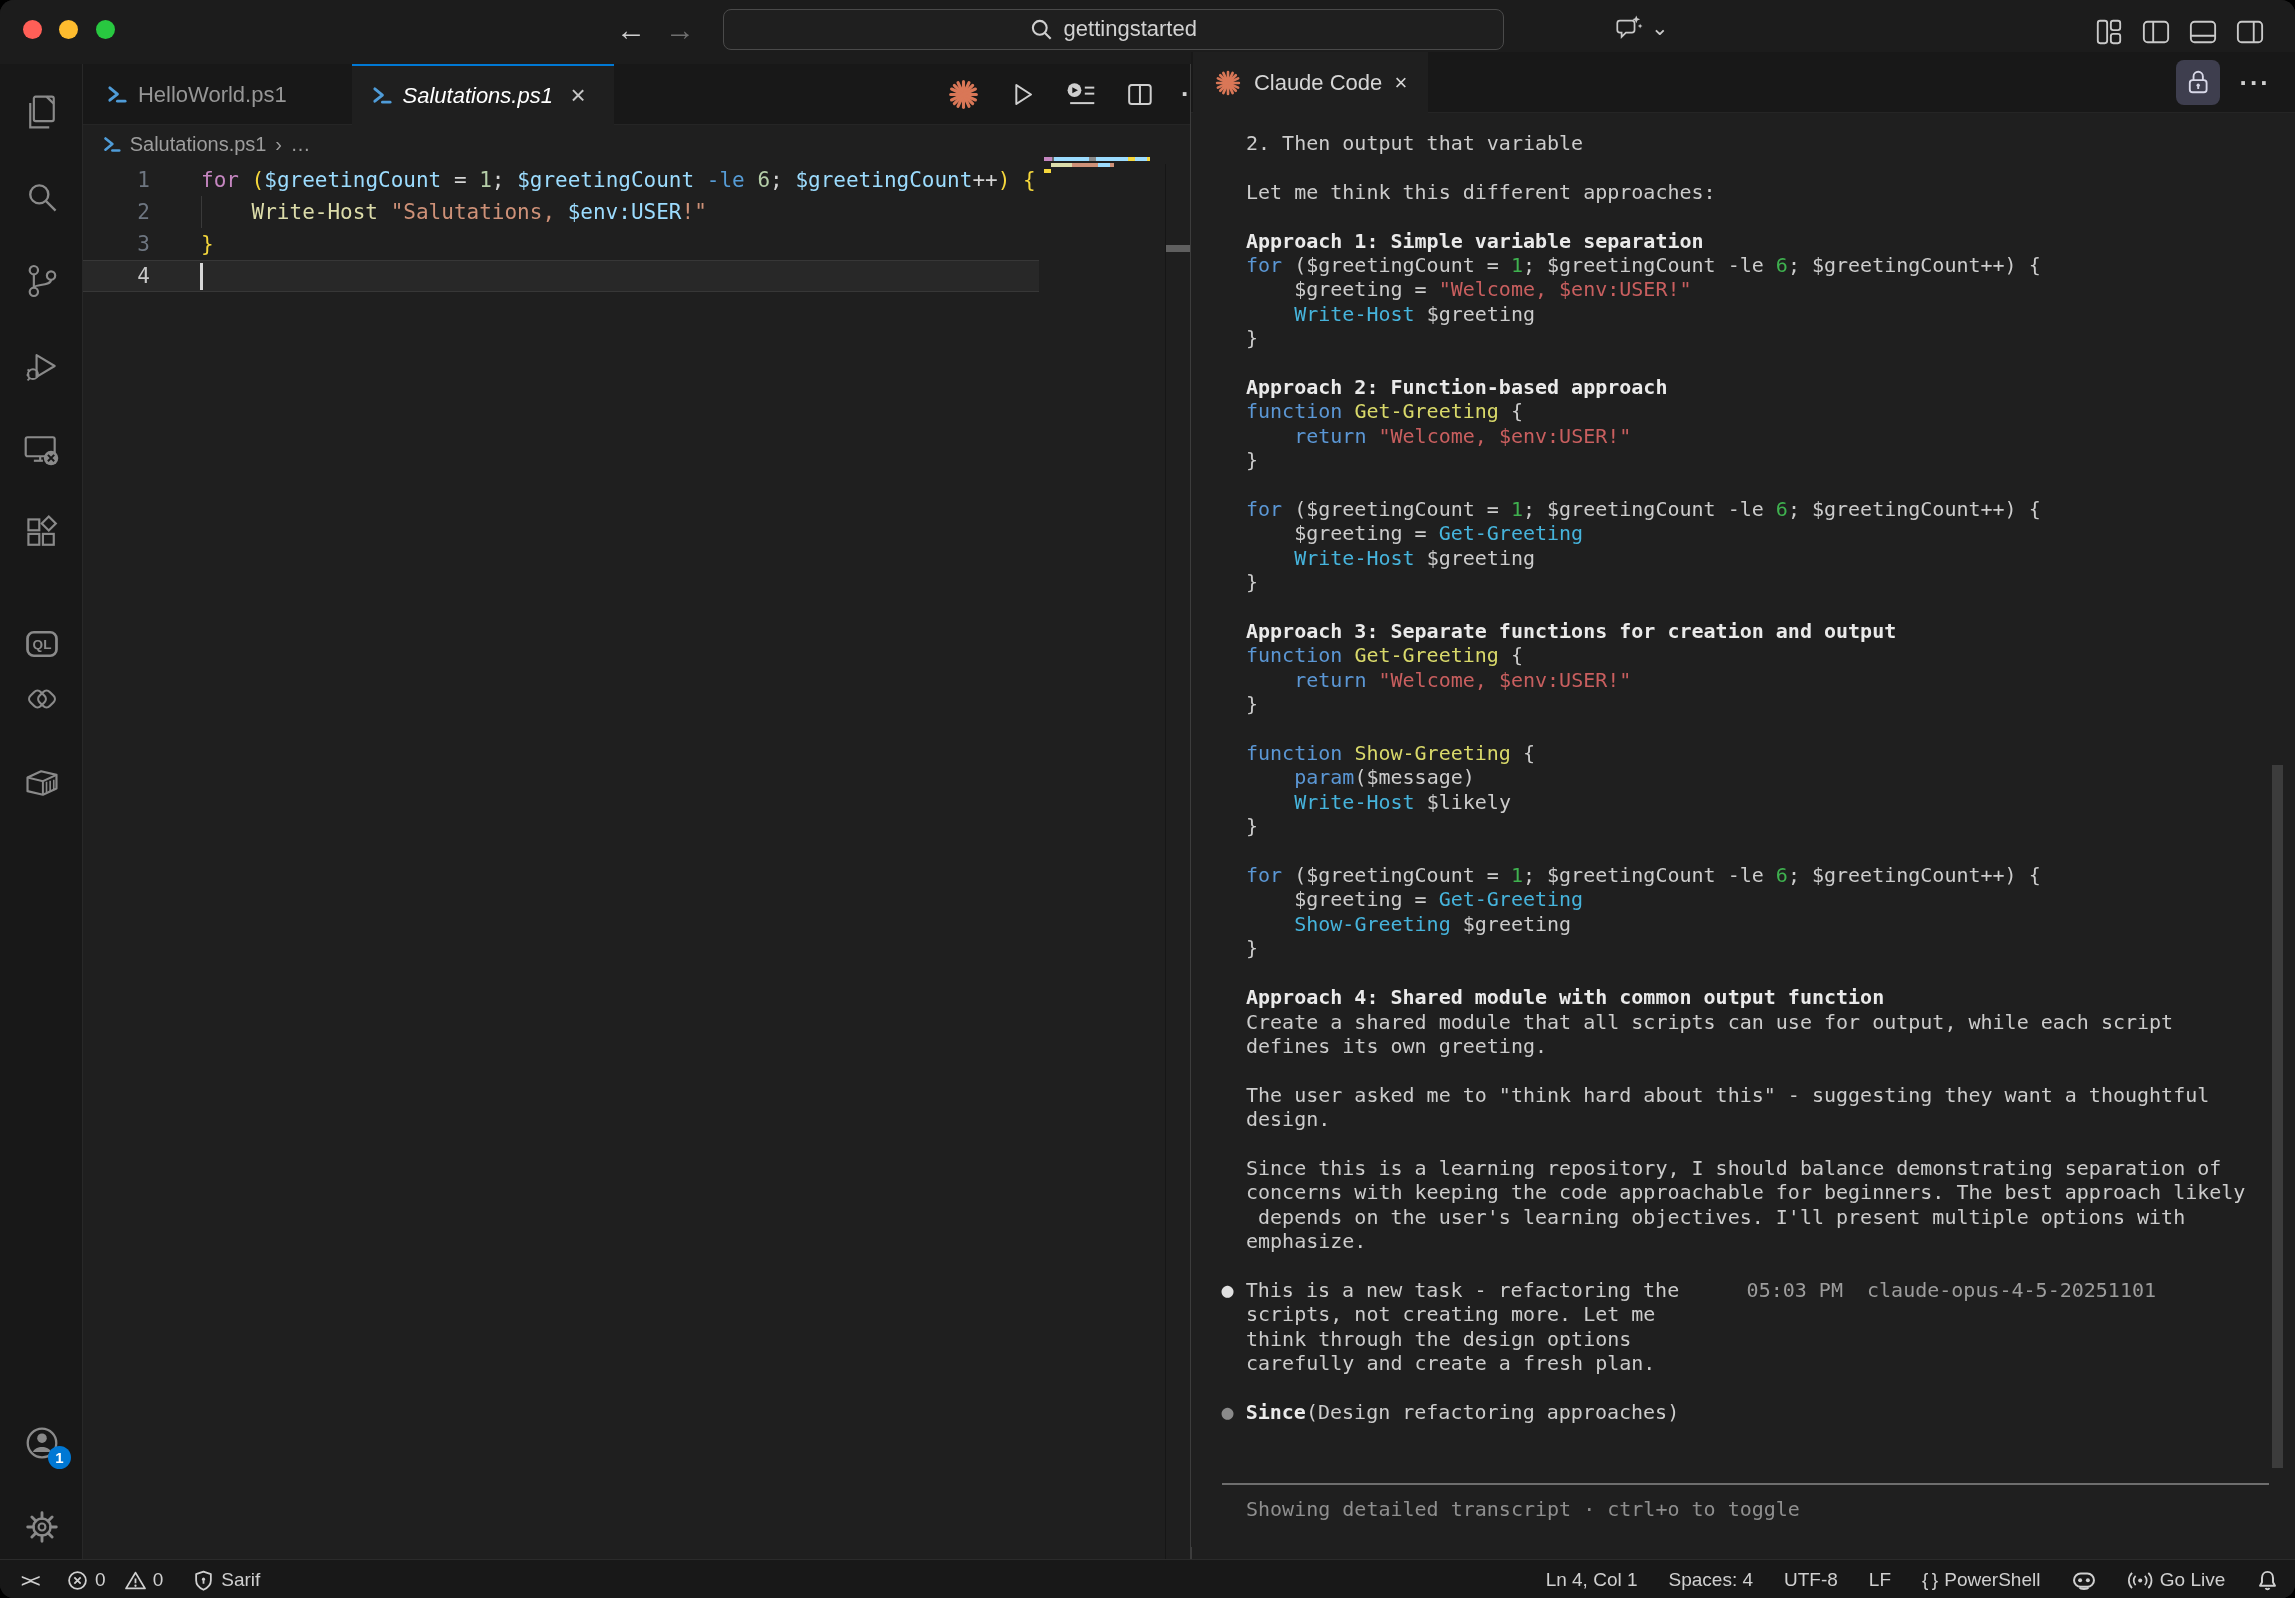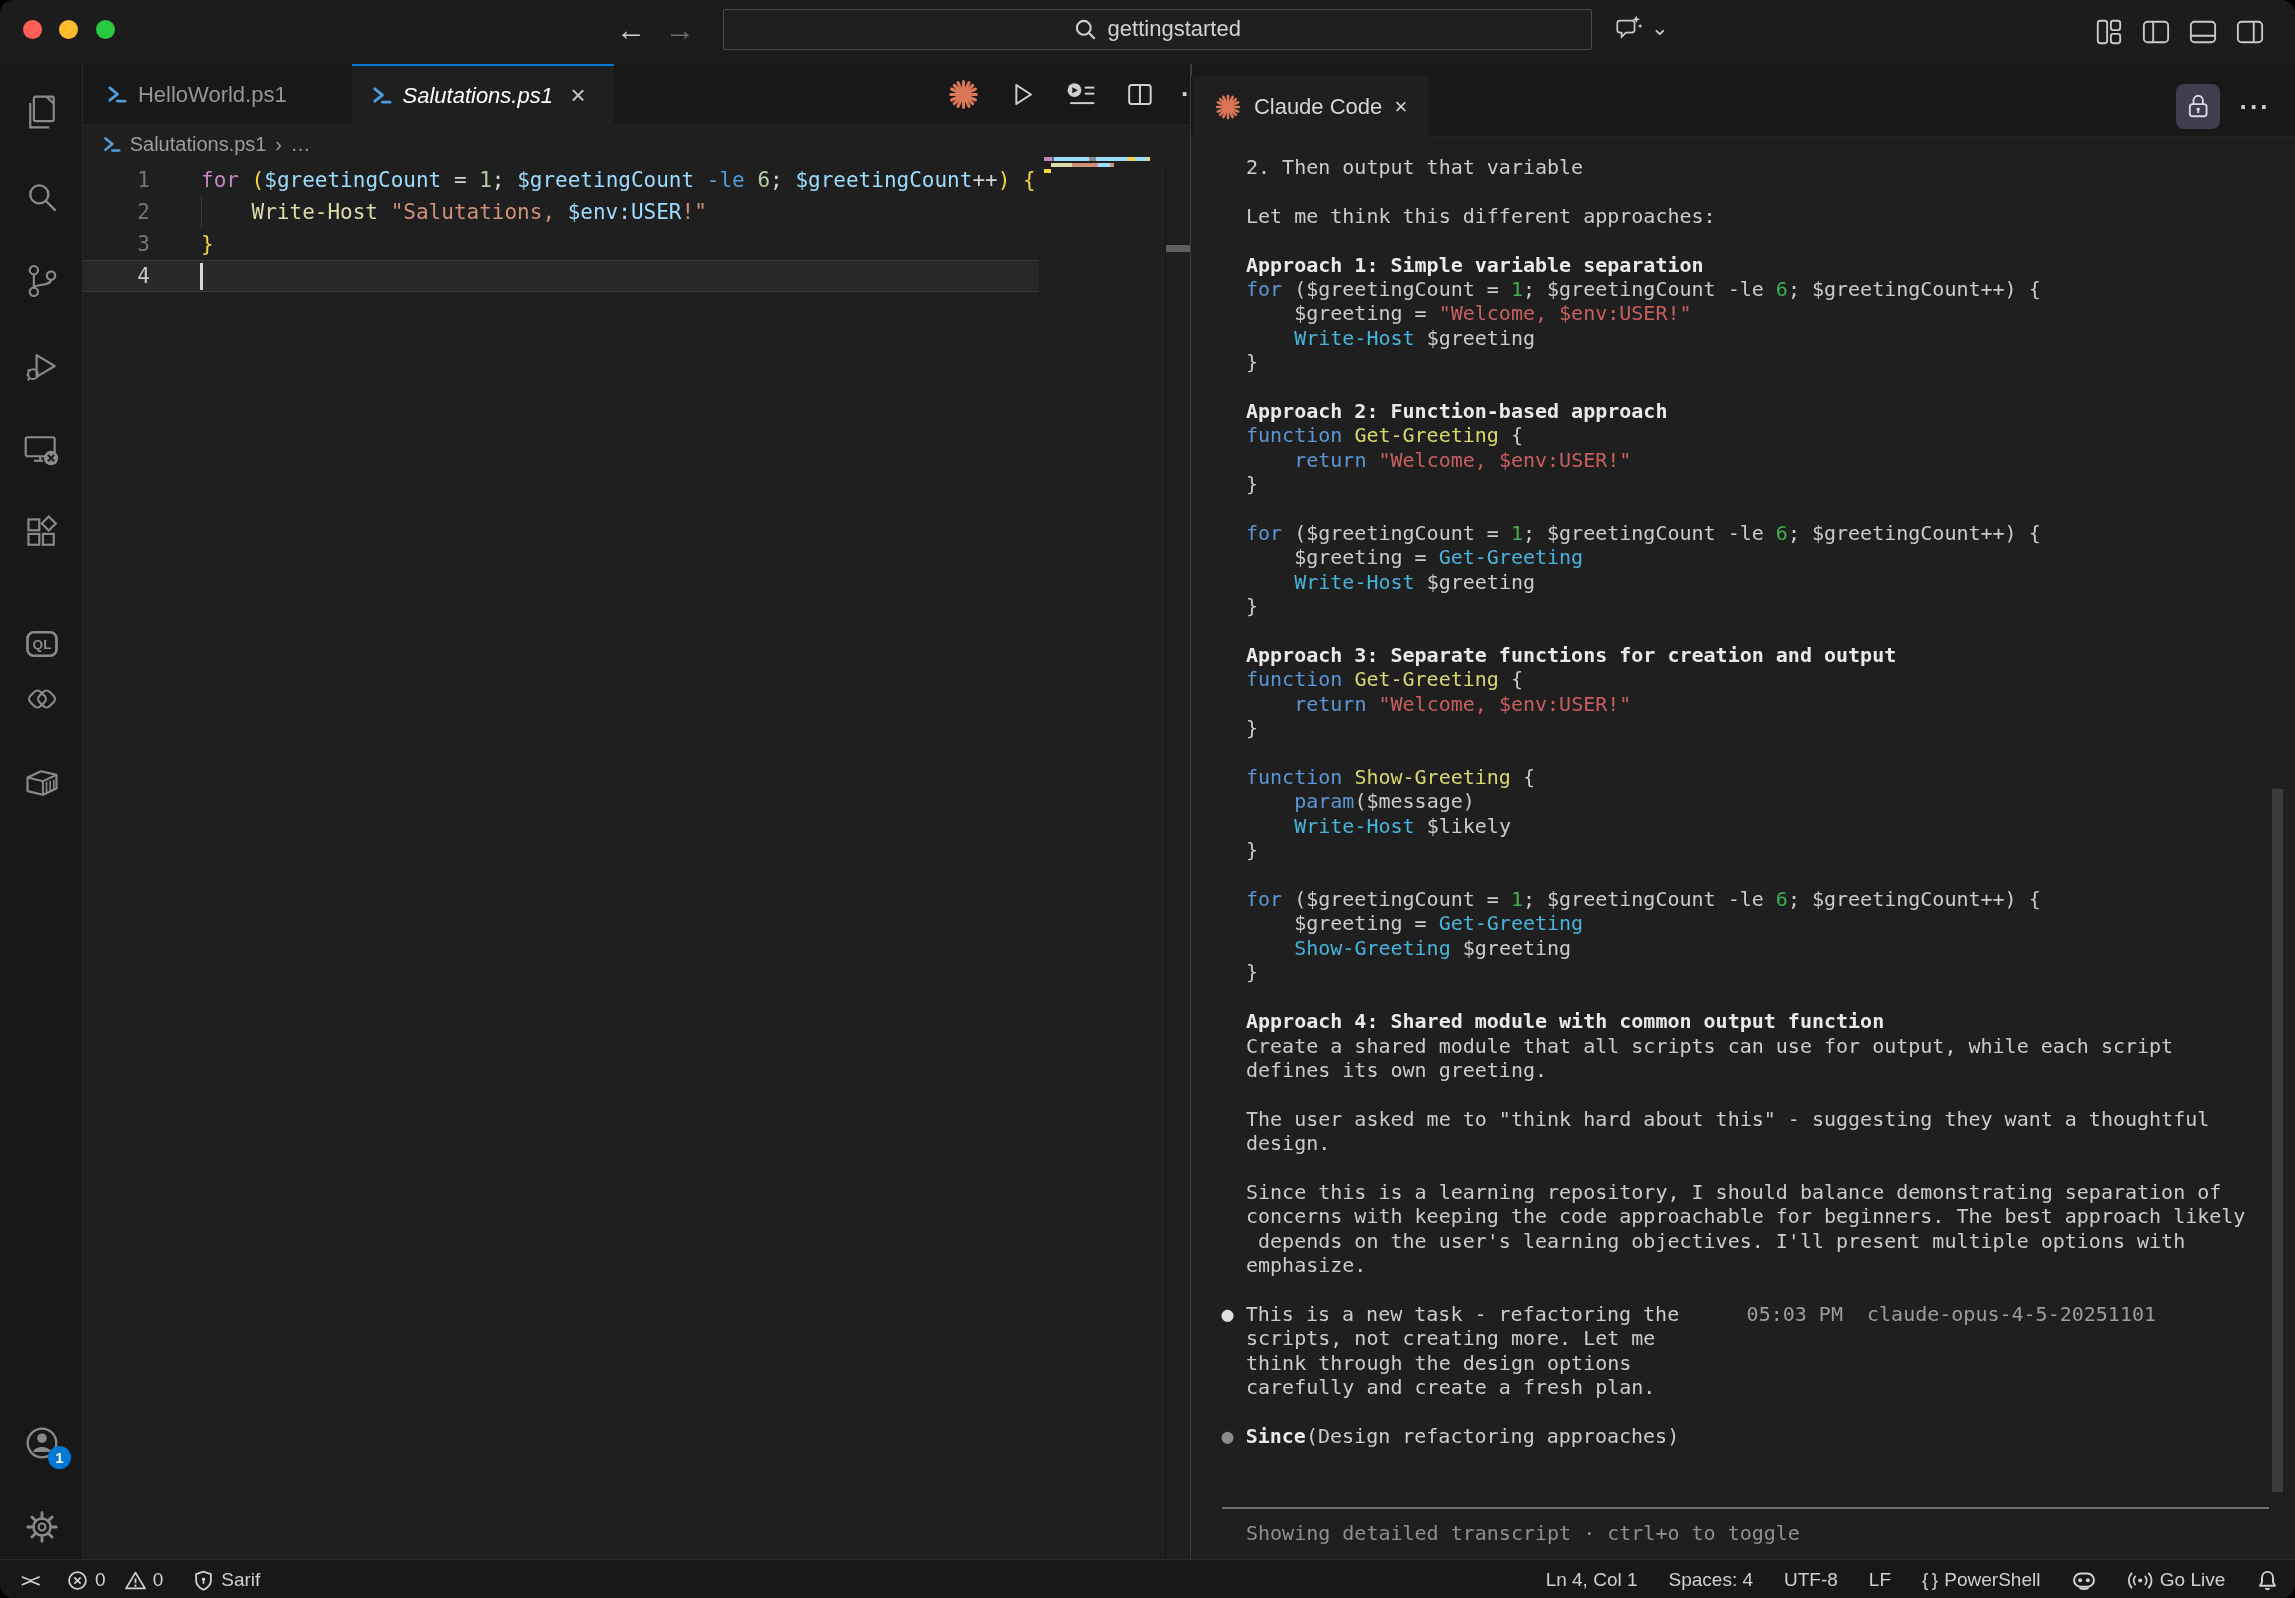--- a/index.html
+++ b/index.html
@@ -7,21 +7,21 @@
   .window{position:absolute;inset:0;background:#1f1f1f;border-radius:14px;overflow:hidden;}
 
   
   .titlebar{position:absolute;left:0;top:0;width:2295px;height:64px;background:#1c1c1c;}
   .tl{position:absolute;top:20px;width:19px;height:19px;border-radius:50%;}
   .tl.red{left:23px;background:#ff5f57;}
   .tl.yellow{left:59px;background:#febc2e;}
   .tl.green{left:96px;background:#28c840;}
   .navarrow{position:absolute;top:10.5px;font-size:30px;color:#cfcfcf;line-height:38px;}
   .navarrow.fwd{color:#6f6f6f;}
-  .searchbox{position:absolute;left:723px;top:8.7px;width:869px;height:41px;border:1.3px solid #4a4a4a;border-radius:2px;background:#1f1f1f;display:flex;align-items:center;justify-content:center;gap:10.5px;color:#d2d2d2;font-size:22px;}
+  .searchbox{position:absolute;left:723px;top:8.7px;width:781px;height:41px;border:1.3px solid #4a4a4a;border-radius:8px;background:#1f1f1f;display:flex;align-items:center;justify-content:center;gap:10.5px;color:#d2d2d2;font-size:22px;}
   .copilotbtn{position:absolute;left:1613px;top:12.2px;display:flex;align-items:center;gap:7px;color:#c9c9c9;}
   .layout-icons{position:absolute;top:17.5px;right:31px;display:flex;gap:19px;}
   .layout-icons svg{display:block;}
 
   
   .activitybar{position:absolute;left:0;top:64px;width:83px;height:1495px;background:#181818;border-right:0.9px solid #282828;}
   .abicon{position:absolute;left:0;width:83px;height:56px;display:flex;align-items:center;justify-content:center;}
   .badge{position:absolute;right:12.2px;bottom:1.7px;width:23px;height:23px;border-radius:50%;background:#0078d4;color:#fff;font-size:15px;font-weight:700;display:flex;align-items:center;justify-content:center;}
 
   
@@ -49,21 +49,21 @@
   .cursor{position:absolute;left:117px;top:99px;width:2.6px;height:27px;background:#d7d7d7;}
   .minimap{position:absolute;left:956px;top:0;width:127px;height:1395px;background:#1f1f1f;}
   .mm1{position:absolute;left:5.2px;top:-7px;height:3.5px;width:106px;background:linear-gradient(90deg,#c586c0 0 7.9px,#6b6b6b 7.9px 10.5px,#9cdcfe 10.5px 45px,#8a8a8a 45px 52px,#9cdcfe 52px 84px,#f5d73c 84px 91px,#9cdcfe 91px 103px,#f5d73c 103px 106px);}
   .mm2{position:absolute;left:12.2px;top:-0.9px;height:3.5px;width:63px;background:linear-gradient(90deg,#dcdcaa 0 21px,#ce9178 21px 47px,#9cdcfe 47px 59px,#ce9178 59px 63px);}
   .mm3{position:absolute;left:5.2px;top:5.2px;height:3.5px;width:7px;background:#f5d73c;}
   .ruler{position:absolute;left:1082px;top:0;width:24.4px;height:1395px;border-left:0.9px solid #161616;}
   .rulermark{position:absolute;left:0;top:81px;width:23.6px;height:7px;background:#5f5f5f;}
   .groupdivider{position:absolute;left:1190px;top:64px;width:1.7px;height:1495px;background:#3c3c3c;}
 
   
-  .panel{position:absolute;left:1191px;top:76px;width:1104px;height:1495px;background:#1f1f1f;}
+  .panel{position:absolute;left:1191px;top:52px;width:1104px;height:1495px;background:#1f1f1f;}
   .paneltabs{position:absolute;left:0;top:0;width:1104px;height:61px;background:#181818;border-bottom:0.9px solid #252525;}
   .paneltab{position:absolute;left:1.7px;top:0;height:61px;background:#1f1f1f;display:flex;align-items:center;gap:12.2px;padding:0 21px;color:#d6d6d6;font-size:22px;}
   .lockbtn{position:absolute;right:75px;top:7.9px;width:44px;height:45px;border-radius:7.9px;background:#3e3e4e;display:flex;align-items:center;justify-content:center;}
   .panelmore{position:absolute;right:24.4px;top:15.7px;}
   .transcript{position:absolute;left:55px;top:79px;width:1034px;font-family:"DejaVu Sans Mono",monospace;font-size:20px;line-height:24.4px;color:#cccccc;}
   .transcript .rline{min-height:24.4px;white-space:pre;position:relative;}
   .transcript .hang{margin-left:-24.4px;}
   .meta{position:absolute;left:525px;top:0;color:#9d9d9d;white-space:pre;}
   .tk-p{color:#cccccc;} .tk-b{color:#eaeaea;font-weight:700;}
   .tk-kw{color:#5b97d5;} .tk-fn{color:#d9d96a;} .tk-call{color:#46b4dc;}

